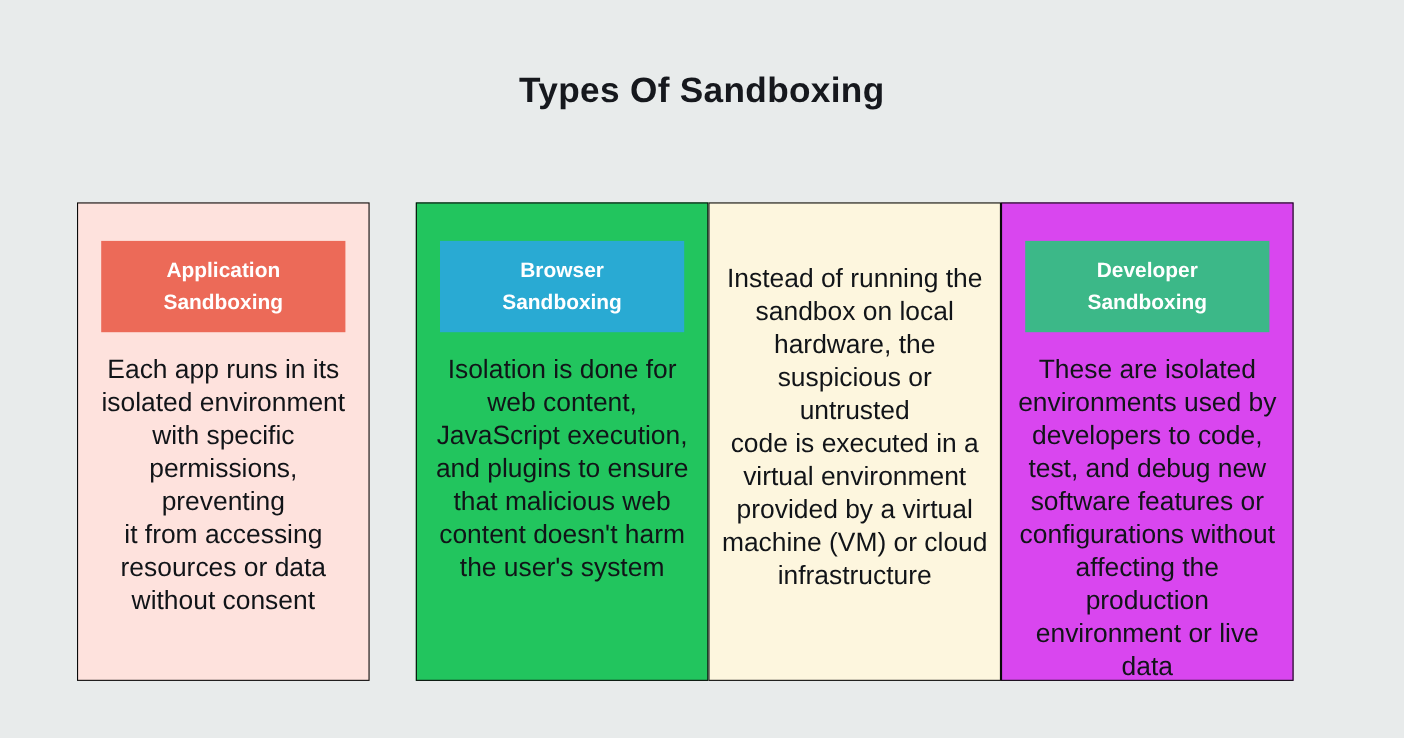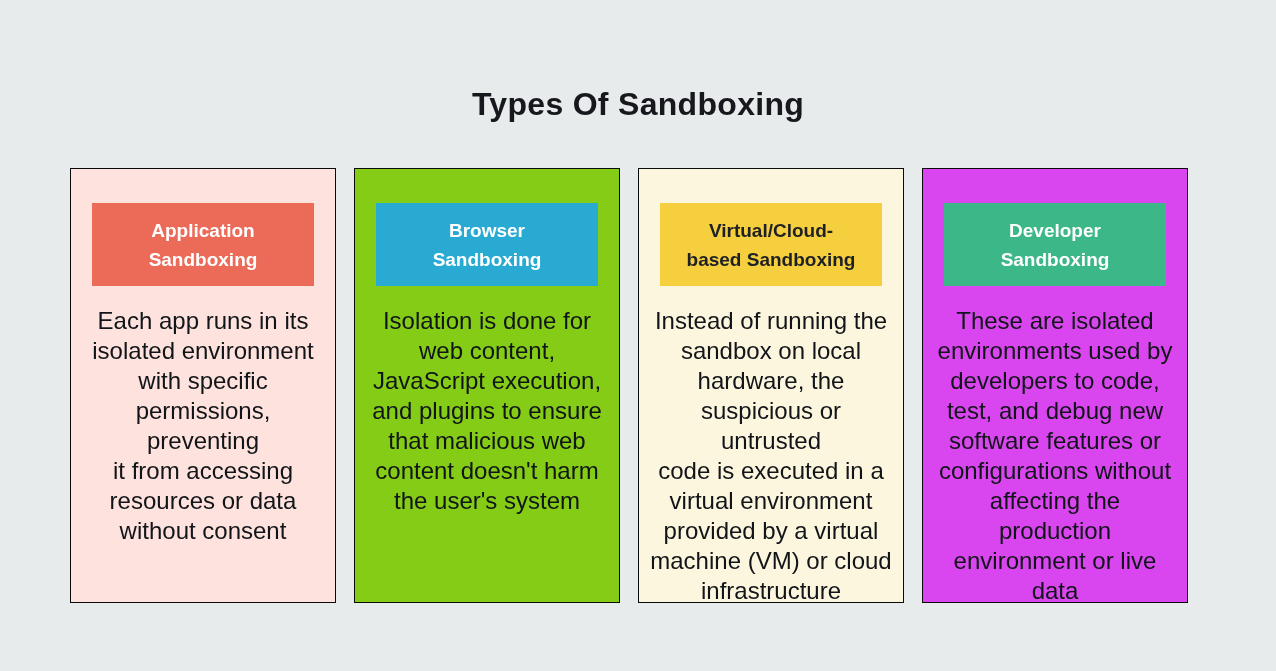--- a/index.html
+++ b/index.html
@@ -5,33 +5,32 @@
   * { margin: 0; padding: 0; box-sizing: border-box; }
   html, body {
     width: 1276px; height: 671px;
     font-family: "Liberation Sans", sans-serif;
     overflow: hidden;
   }
   body { background: #e8ebeb; position: relative; }
 
   .page-title {
     text-align: center;
-    padding-top: 86px;
+    padding-top: 64px;
     font-size: 32px;
     font-weight: 700;
     letter-spacing: 0.3px;
     color: #16181d;
   }
 
   .cards-row {
     position: absolute;
-    top: 168px;
+    top: 184px;
     left: 70px;
     display: flex;
-    gap: 18px;
   }
 
   .card {
     width: 266px;
     height: 435px;
     border: 1.5px solid #0a0a0a;
     padding: 34px 21px 0 21px;
   }
 
   .card-header {
@@ -72,39 +71,35 @@
     </div>
     <p class="card-desc">Each app runs in its
 isolated environment
 with specific
 permissions, preventing
 it from accessing
 resources or data
 without consent</p>
   </section>
 
-  <section class="card" style="background-color: #84cc16;">
+  <section class="card" style="background-color: #22c55e; margin-left: 42px;">
     <div class="card-header" style="background-color: rgb(41, 170, 211); color: rgb(255, 255, 255);">
       <span class="card-title">Browser
 Sandboxing</span>
     </div>
     <p class="card-desc">Isolation is done for
 web content,
 JavaScript execution,
 and plugins to ensure
 that malicious web
 content doesn't harm
 the user's system</p>
   </section>
 
   <section class="card" style="background-color: rgb(253, 246, 222);">
-    <div class="card-header" style="background-color: rgb(246, 207, 62); color: rgb(30, 32, 37);">
-      <span class="card-title">Virtual/Cloud-
-based Sandboxing</span>
-    </div>
     <p class="card-desc">Instead of running the
 sandbox on local
 hardware, the
 suspicious or untrusted
 code is executed in a
 virtual environment
 provided by a virtual
 machine (VM) or cloud
 infrastructure</p>
   </section>

